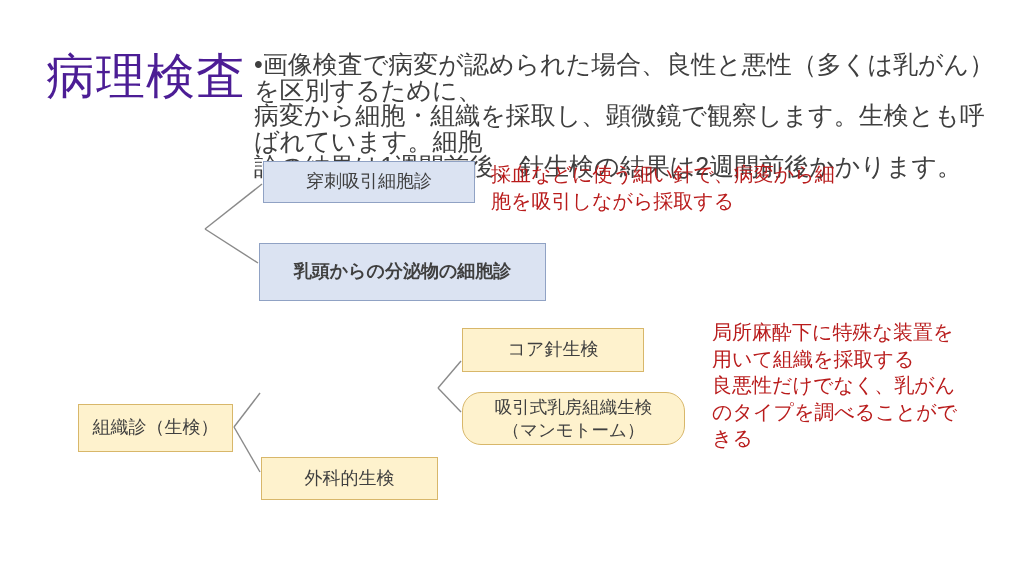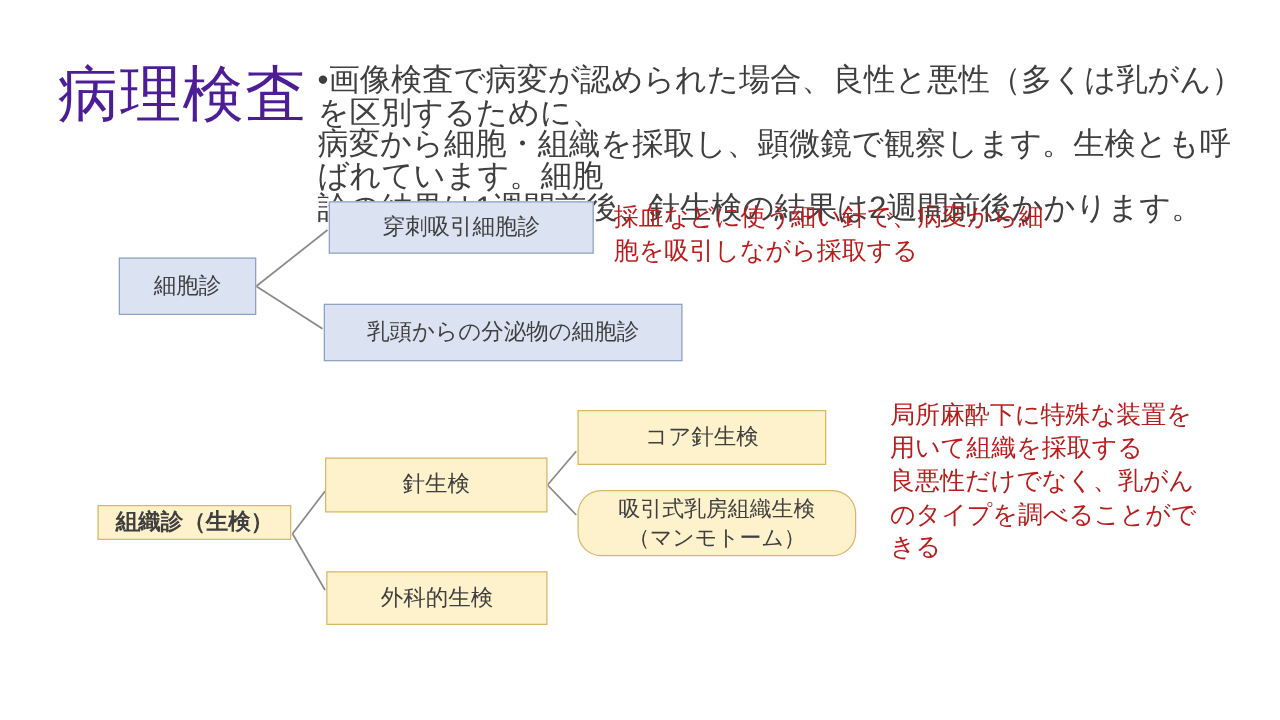--- a/index.html
+++ b/index.html
@@ -43,31 +43,29 @@
 
   <svg class="connectors" viewBox="0 0 1024 576" xmlns="http://www.w3.org/2000/svg" aria-hidden="true">
     <line x1="205" y1="229" x2="262" y2="184"></line>
     <line x1="205" y1="229" x2="258" y2="263"></line>
     <line x1="234" y1="427" x2="260" y2="393"></line>
     <line x1="234" y1="427" x2="260" y2="472"></line>
     <line x1="438" y1="388" x2="461" y2="361"></line>
     <line x1="438" y1="388" x2="461" y2="412"></line>
   </svg>
 
-  <div class="box blue" style="left:95px;  top:206px; width:110px; height:46px;">細胞診</div>
 
   <div class="box blue" style="left:263px; top:161px; width:212px; height:42px;">穿刺吸引細胞診</div>
 
-  <div class="box blue" style="left:259px; top:243px; width:287px; height:46px;">乳頭からの分泌物の細胞診</div>
+  <div class="box blue" style="left:259px; top:243px; width:287px; height:58px;font-weight:bold;">乳頭からの分泌物の細胞診</div>
 
-  <div class="box yellow" style="left:78px;  top:404px; width:155px; height:28px;font-weight:bold;">組織診（生検）</div>
+  <div class="box yellow" style="left:78px;  top:404px; width:155px; height:48px;">組織診（生検）</div>
 
-  <div class="box yellow" style="left:260px; top:366px; width:178px; height:44px;">針生検</div>
 
-  <div class="box yellow" style="left:462px; top:328px; width:199px; height:44px;">コア針生検</div>
+  <div class="box yellow" style="left:462px; top:328px; width:182px; height:44px;">コア針生検</div>
 
   <div class="box yellow" style="left:462px; top:392px; width:223px; height:53px; font-size:17.5px;border-radius:19px;">吸引式乳房組織生検
 （マンモトーム）</div>
 
   <div class="box yellow" style="left:261px; top:457px; width:177px; height:43px;text-align:right;">外科的生検</div>
 
   <div class="note" style="left:491px; top:161px;">採血などに使う細い針で、病変から細
 胞を吸引しながら採取する</div>
 
   <div class="note" style="left:712px; top:319px;">局所麻酔下に特殊な装置を

